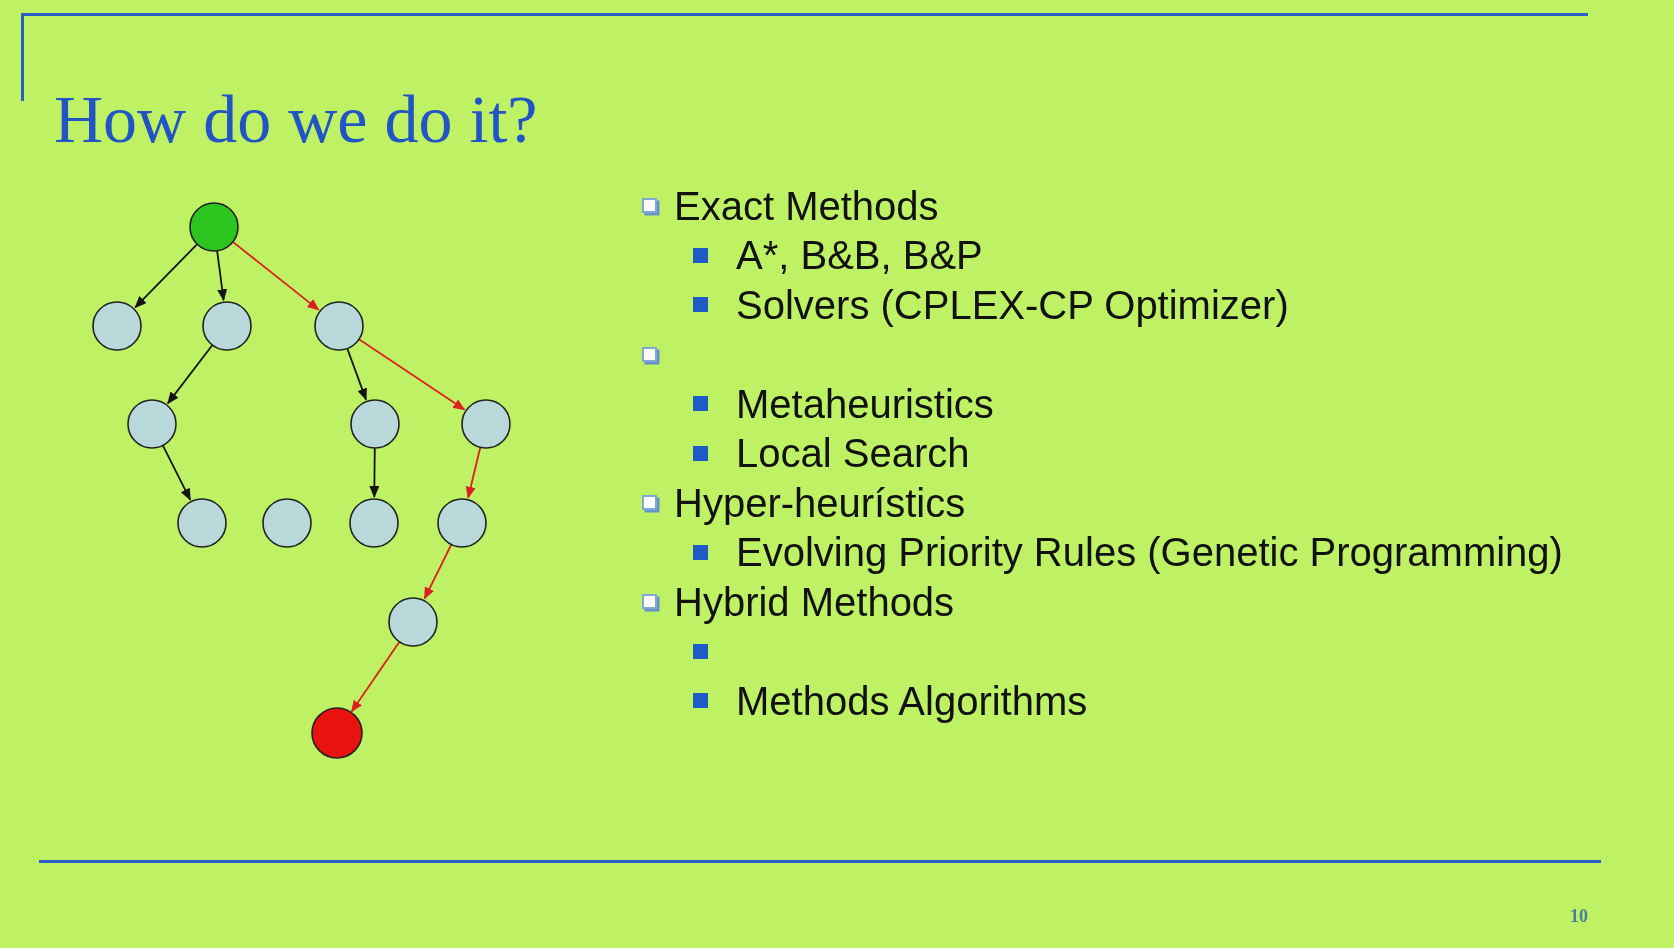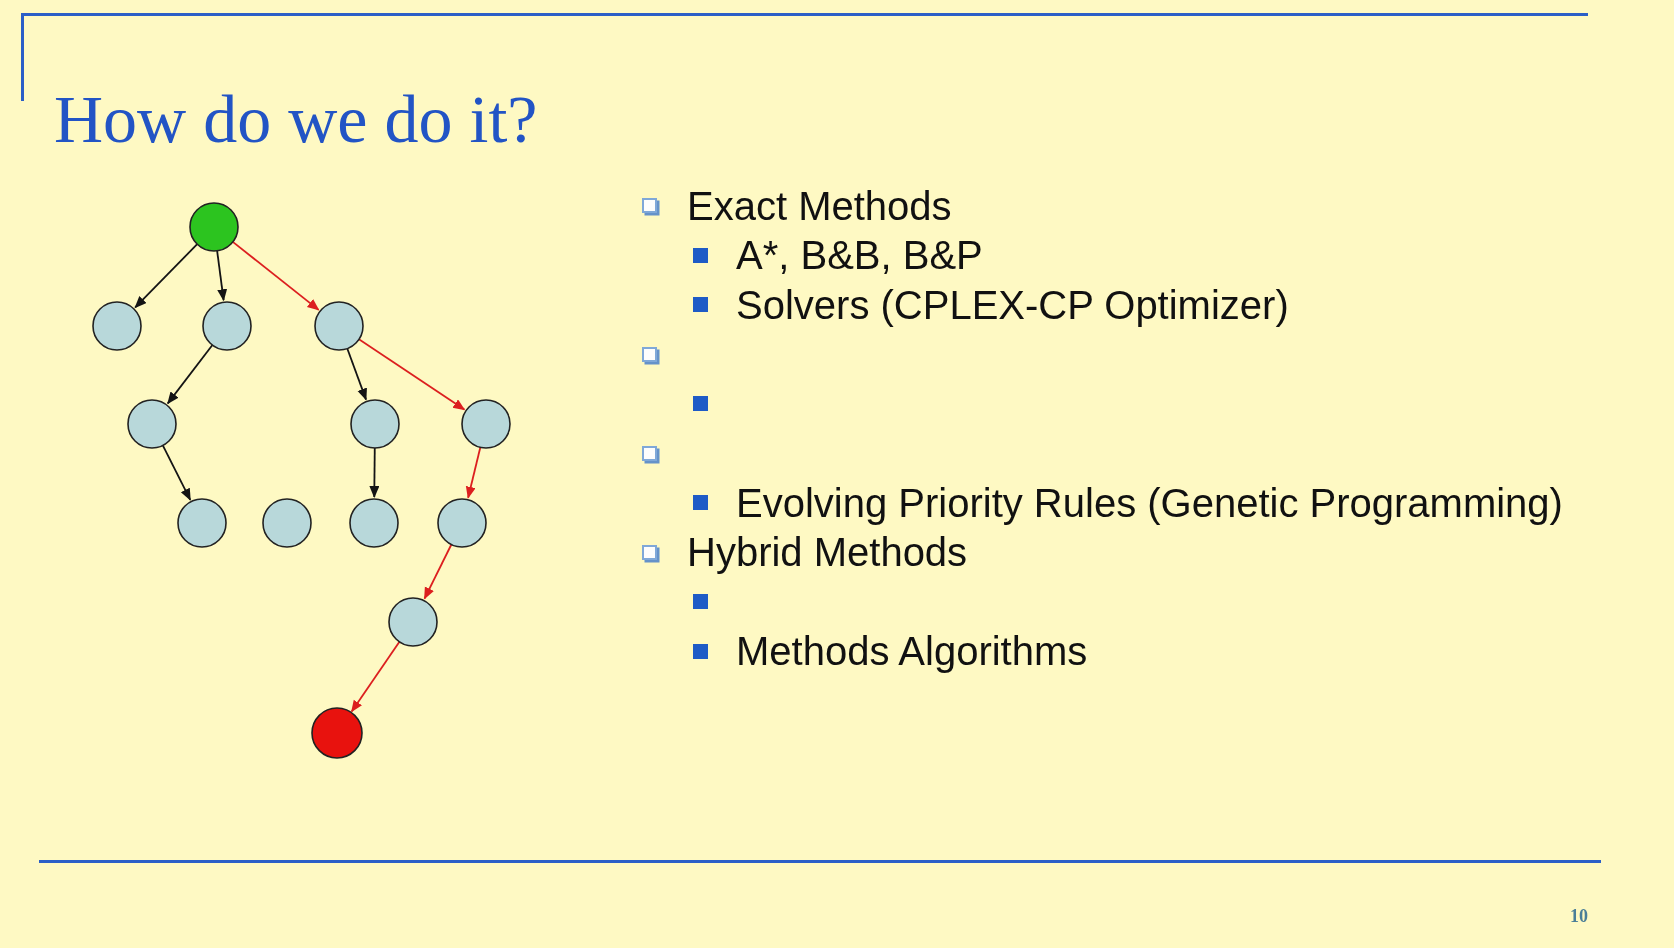--- a/index.html
+++ b/index.html
@@ -2,21 +2,21 @@
 <html><head>
 <meta charset="utf-8">
 <style>
   html,body{margin:0;padding:0;}
   body{
     width:1674px;height:948px;
     background:#f8f8f8;
     font-family:"Liberation Sans", sans-serif;
     overflow:hidden;
   }
-  .slide{position:relative;width:1674px;height:948px;background:#fef9c3;}
+  .slide{position:relative;width:1674px;height:948px;background:#bef264;}
 
   
   .rule{position:absolute;background:#2b5fc7;}
   .rule-top{left:21px;top:13px;width:1567px;height:3px;}
   .rule-left{left:21px;top:13px;width:3px;height:88px;}
   .rule-bottom{left:39px;top:860px;width:1562px;height:3px;}
 
   .title{
     position:absolute;left:54px;top:39px;
     font-family:"Liberation Serif", serif;
@@ -33,21 +33,21 @@
   
   svg.tree{position:absolute;left:0;top:0;width:1674px;height:948px;}
 
   
   .bullets{position:absolute;left:642px;top:181px;width:990px;}
   .row{display:flex;align-items:center;height:49.5px;white-space:nowrap;}
   .row .txt{
     color:#111;font-size:40px;line-height:1;
     font-family:"Liberation Sans", sans-serif;
   }
-  .row.l1 .txt{margin-left:30px;}
+  .row.l1 .txt{margin-left:17px;}
   .row.l2 .txt{margin-left:28px;}
   .b-hollow{
     flex:0 0 auto;width:11px;height:11px;background:#fdfdfd;
     border:2px solid #7fa8d8;
     box-shadow:2.5px 2.5px 0 0 #6592c9;
   }
   .b-solid{
     flex:0 0 auto;width:15px;height:15px;background:#1e5bc6;
   }
   .row.l2{padding-left:51px;}
@@ -108,23 +108,29 @@
       </div>
       <div class="row l2">
         <span class="b-solid"></span>
         <span class="txt">Solvers (CPLEX-CP Optimizer)</span>
       </div>
       <div class="row l1">
         <span class="b-hollow"></span>
       </div>
       <div class="row l2">
         <span class="b-solid"></span>
+        <span class="txt">Metaheuristics</span>
+      </div>
+      <div class="row l2">
+        <span class="b-solid"></span>
+        <span class="txt">Local Search</span>
       </div>
       <div class="row l1">
         <span class="b-hollow"></span>
+        <span class="txt">Hyper-heurístics</span>
       </div>
       <div class="row l2">
         <span class="b-solid"></span>
         <span class="txt">Evolving Priority Rules (Genetic Programming)</span>
       </div>
       <div class="row l1">
         <span class="b-hollow"></span>
         <span class="txt">Hybrid Methods</span>
       </div>
       <div class="row l2">

